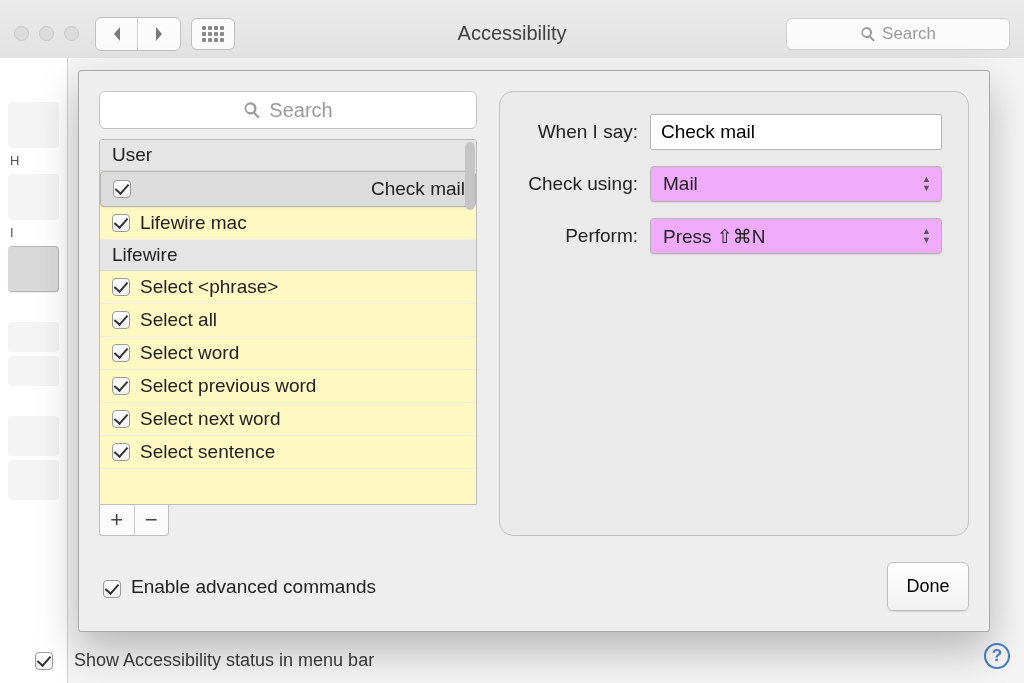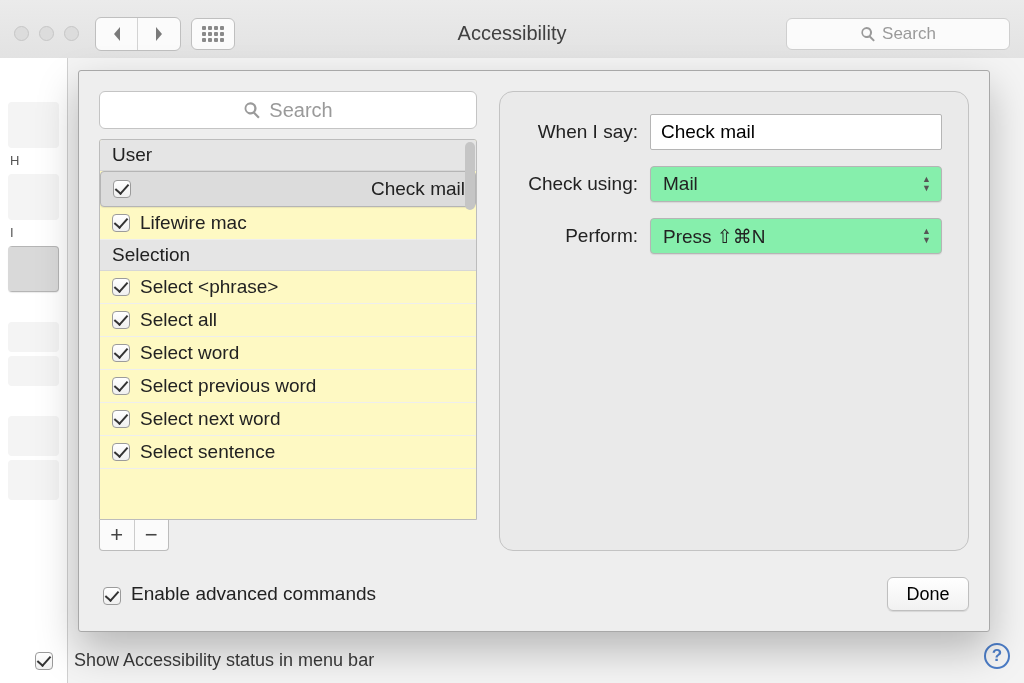--- a/index.html
+++ b/index.html
@@ -130,31 +130,31 @@
       flex:1; border:1px solid #c3c3c3; border-radius:14px; background:#eaeaea;
       padding:22px 26px 22px 18px;
     }
     .form-row { display:flex; align-items:center; margin-bottom:16px; gap:12px;}
     .form-row .flabel { width:120px; text-align:right; font-size:19px; color:#222;}
     .tf {
       flex:1; height:36px; border:1px solid #b5b5b5; background:#fff; border-radius:2px;
       padding:0 10px; font-size:19px;
     }
     .sel {
-      flex:1; height:36px; border:1px solid #b5b5b5; background:#86efac; border-radius:4px;
+      flex:1; height:36px; border:1px solid #b5b5b5; background:#f0abfc; border-radius:4px;
       padding:0 10px 0 12px; font-size:19px; display:flex; align-items:center; justify-content:space-between;
       box-shadow: 0 1px 1px rgba(0,0,0,0.08);
     }
     .stepper { display:flex; flex-direction:column; margin-left:-2px;}
     .stepper span { font-size:9px; line-height:9px; color:#555;}
     
     .sheet-footer { display:flex; align-items:center; justify-content:space-between; padding-top:6px;}
     .adv { display:flex; align-items:flex-end; gap:10px; font-size:19px; padding-left:4px;}
     .done {
-      width:82px; height:34px; border:1px solid #bfbfbf; border-radius:6px;
+      width:82px; height:49px; border:1px solid #bfbfbf; border-radius:6px;
       background:linear-gradient(#ffffff,#f1f1f1); font-size:18px; cursor:pointer;
       box-shadow:0 1px 1px rgba(0,0,0,0.1);
     }
   </style>
 </head>
 <body>
 
 <div class="titlebar">
   <div class="traffic">
     <span></span>
@@ -232,21 +232,21 @@
 
       <div class="group-hdr">User</div>
             <div class="row sel">
               <input type="checkbox" class="mac" checked="" style="">
               <label>Check mail</label>
             </div>
             <div class="row">
               <input type="checkbox" class="mac" checked="" style="">
               <label>Lifewire mac</label>
             </div>
-            <div class="group-hdr">Selection</div>
+            <div class="group-hdr">Lifewire</div>
             <div class="row">
               <input type="checkbox" class="mac" checked="" style="">
               <label>Select &lt;phrase&gt;</label>
             </div>
             <div class="row">
               <input type="checkbox" class="mac" checked="" style="">
               <label>Select all</label>
             </div>
             <div class="row">
               <input type="checkbox" class="mac" checked="" style="">

